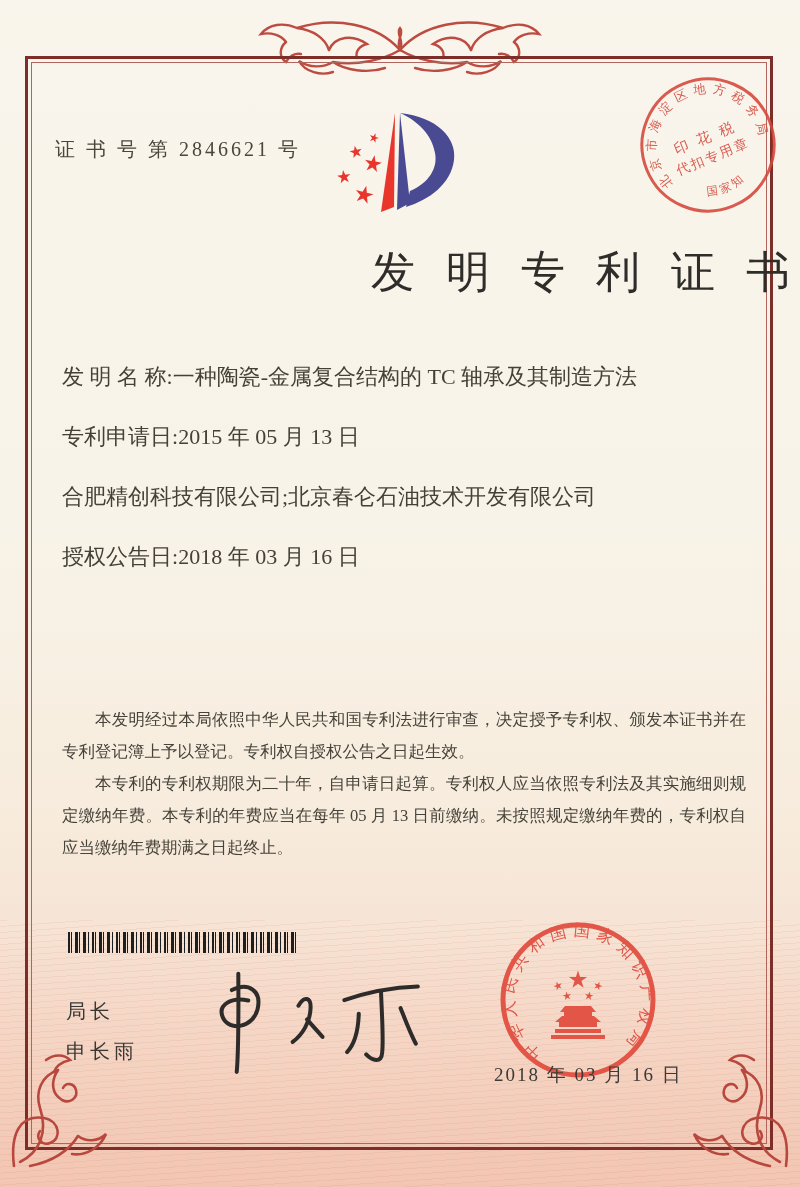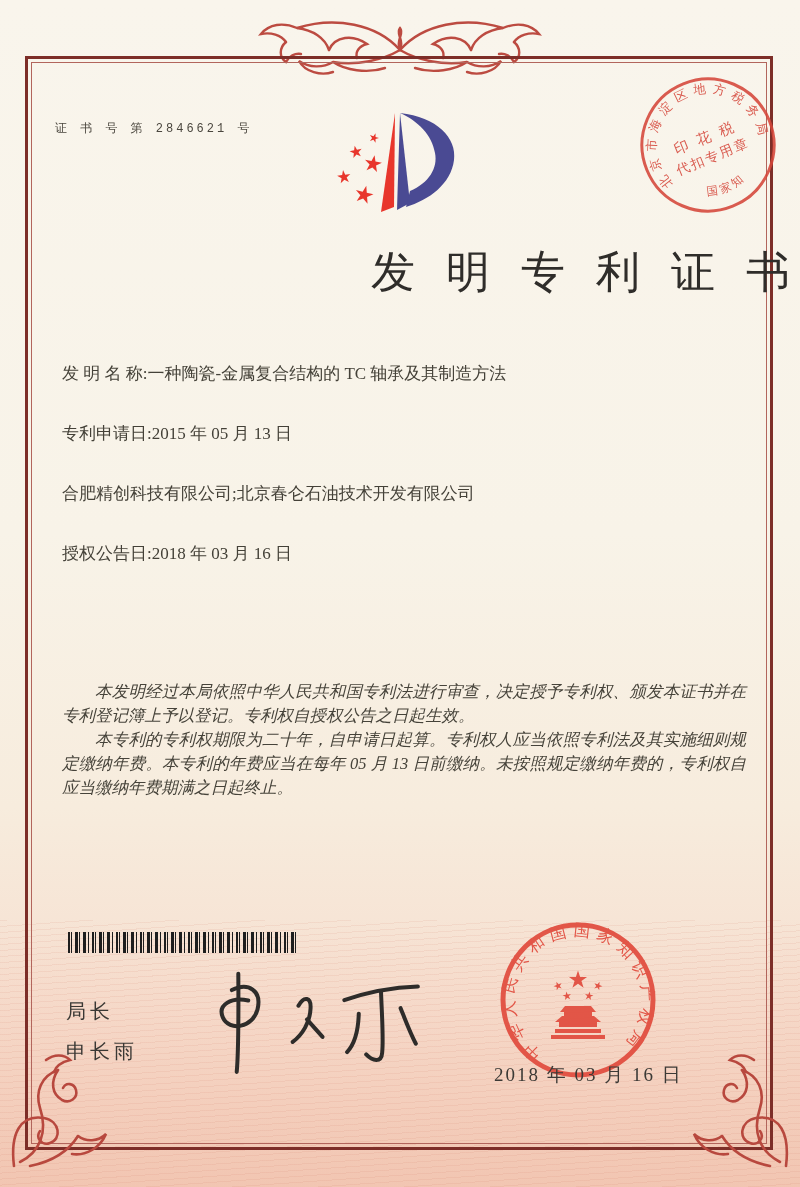--- a/index.html
+++ b/index.html
@@ -19,39 +19,39 @@
       linear-gradient(180deg, rgba(244,198,178,0) 0%, rgba(244,198,178,.35) 45%, rgba(240,184,162,.55) 100%);
   }
   .frame{
     position:absolute;left:25px;top:56px;width:748px;height:1094px;
     border:3px solid #7d2e28;box-sizing:border-box;
   }
   .frame::before{
     content:"";position:absolute;inset:3px;border:1px solid #b2655c;
   }
   .cert-no{
-    position:absolute;left:55px;top:120px;
-    font-size:12px;letter-spacing:3px;color:#4a463e;white-space:pre;font-family:Liberation Mono, monospace;
+    position:absolute;left:55px;top:136px;
+    font-size:20px;letter-spacing:3px;color:#4a463e;white-space:pre;
   }
   .logo{position:absolute;left:333px;top:108px;}
   .tax-stamp{
     position:absolute;left:633px;top:70px;transform:rotate(-22deg);opacity:.88;
   }
   .title{
     position:absolute;left:0;top:243px;width:800px;margin:0;
     text-align:right;font-size:44px;font-weight:500;color:#2f2d2a;
     letter-spacing:10px;white-space:pre;
   }
   .fields{position:absolute;left:62px;top:362px;width:695px;}
-  .field-row{height:60px;font-size:17px;color:#444138;display:flex;}
+  .field-row{height:60px;font-size:22px;color:#444138;display:flex;}
   .f-label{white-space:pre;flex:0 0 auto;}
   .f-value{white-space:pre;}
   .paragraphs{
-    position:absolute;left:62px;top:680px;width:684px;
-    font-size:16.5px;line-height:24px;color:#46433a;text-align:justify;font-style:italic;
+    position:absolute;left:62px;top:704px;width:684px;
+    font-size:16.5px;line-height:32px;color:#46433a;text-align:justify;
   }
   .paragraphs p{margin:0;text-indent:2em;}
   .barcode{
     position:absolute;left:68px;top:932px;width:228px;height:21px;
     background:repeating-linear-gradient(90deg,
       #1e1e1e 0 2px, transparent 2px 3px,
       #1e1e1e 3px 4px, transparent 4px 7px,
       #1e1e1e 7px 10px, transparent 10px 11px,
       #1e1e1e 11px 12px, transparent 12px 15px,
       #1e1e1e 15px 18px, transparent 18px 20px,

